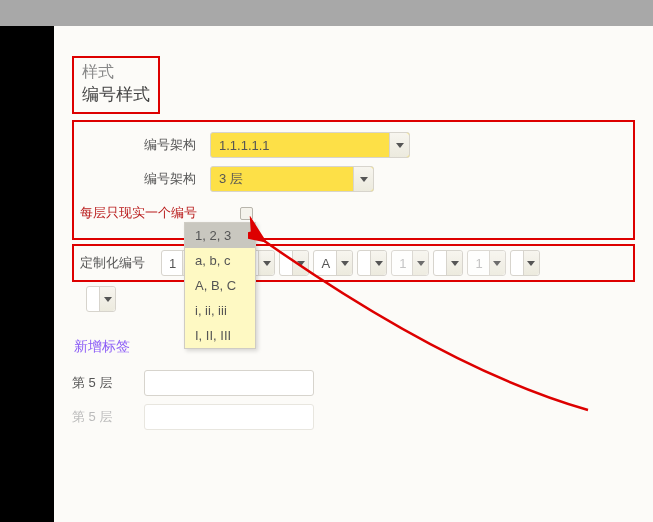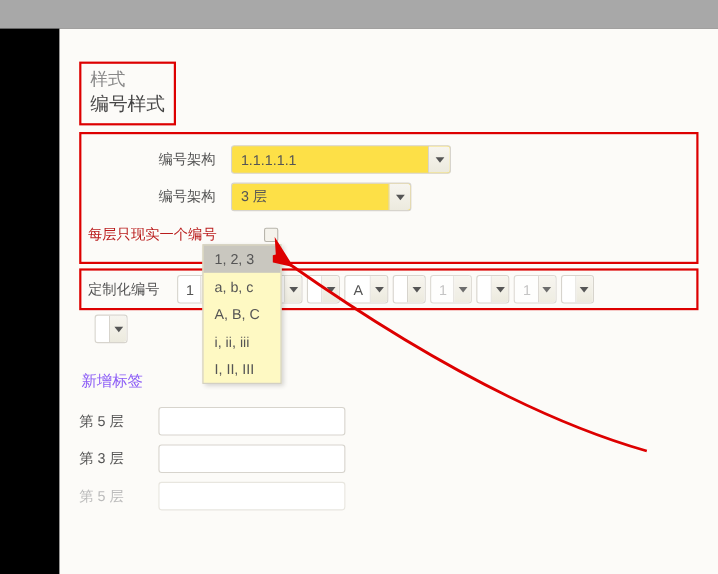--- a/index.html
+++ b/index.html
@@ -313,24 +313,20 @@
         </span>
     </div>
 
     <div class="section-title">新增标签</div>
 
     <div class="lvl-row">
         <div class="lvl-label">第 5 层</div>
         <div class="lvl-input"></div>
       </div>
     <div class="lvl-row">
-        <div class="lvl-label">第 3 层</div>
-        <div class="lvl-input"></div>
-      </div>
-    <div class="lvl-row">
         <div class="lvl-label dim">第 5 层</div>
         <div class="lvl-input dim"></div>
       </div>
 
   </div>
 </div>
 
 <div class="dropdown">
   <div class="dd-item sel">1, 2, 3</div>
   <div class="dd-item">a, b, c</div>

